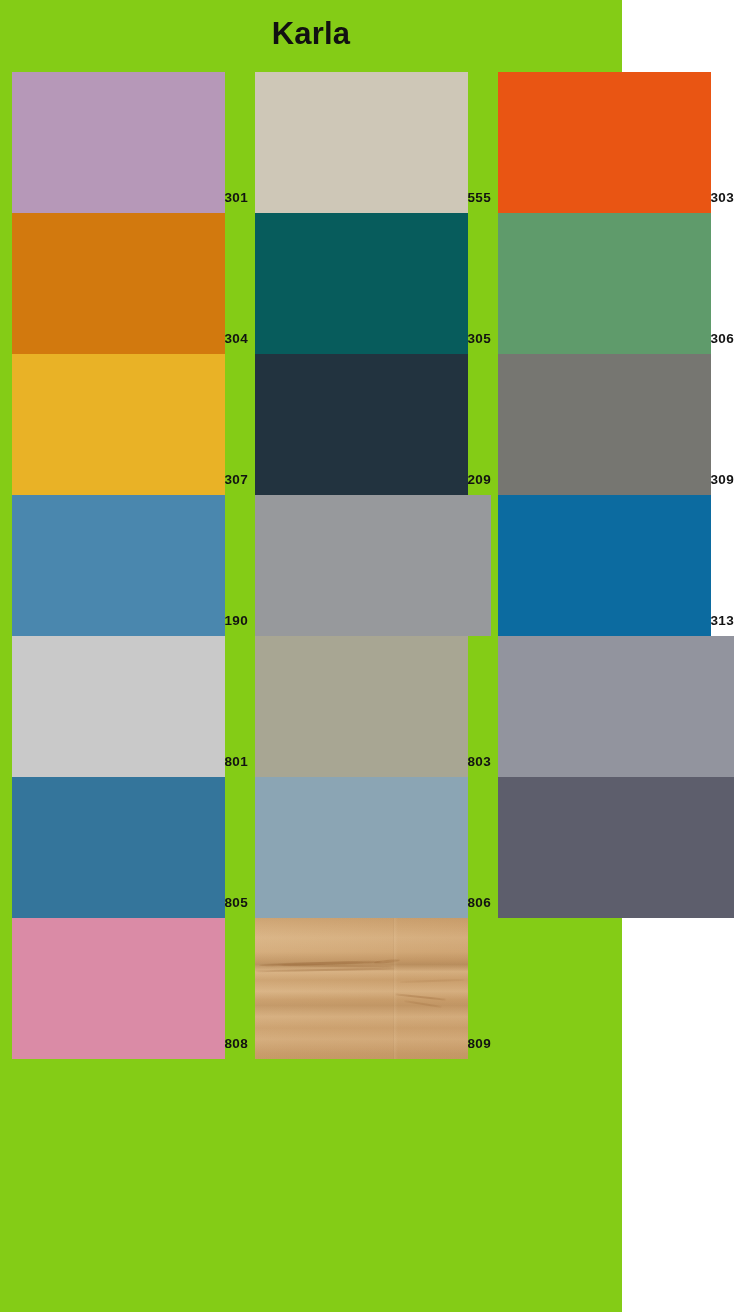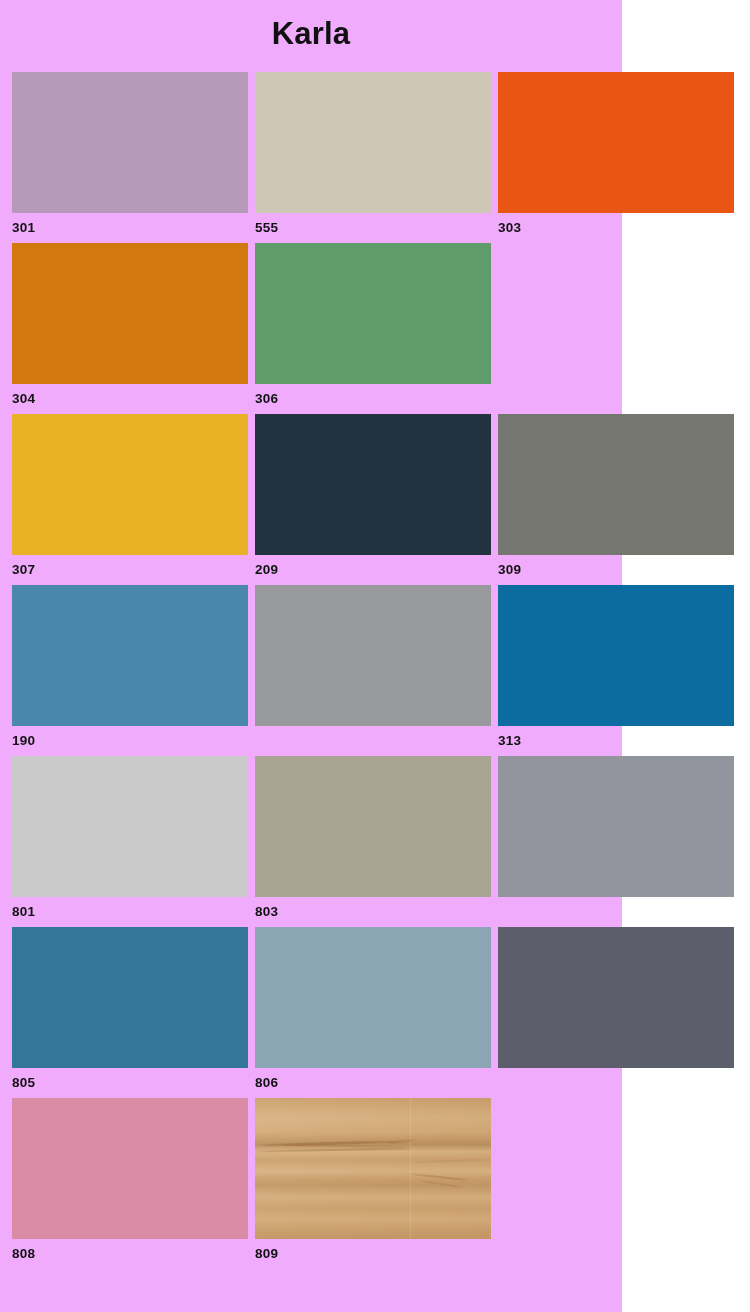--- a/index.html
+++ b/index.html
@@ -12,21 +12,21 @@
     width: 750px;
     height: 1312px;
     font-family: "Liberation Sans", sans-serif;
     color: #1a1a1a;
     overflow: hidden;
   }
   .page {
     position: relative;
     width: 622px;
     height: 1312px;
-    background: #f0abfc;
+    background: #84cc16;
     box-sizing: border-box;
   }
   .chart-title {
     text-align: center;
     font-size: 31px;
     font-weight: bold;
     letter-spacing: 0.2px;
     line-height: 1;
     color: #111111;
     padding-top: 18px;
@@ -43,22 +43,21 @@
   }
   .swatch-row {
     display: flex;
     flex-direction: row;
     column-gap: 7px;
     margin-bottom: 0;
   }
   .swatch-cell {
     width: 236px;
     display: flex;
-    flex-direction: column;
-    align-items: flex-start;
+    align-items: flex-end;
   }
   .swatch-cell.empty .swatch-chip,
   .swatch-cell.empty .swatch-label {
     visibility: hidden;
   }
   .swatch-chip {
     width: 236px;
     height: 141px;
     display: block;
     position: relative;
@@ -142,20 +141,24 @@
         <div class="swatch-label">303</div>
       </div>
     </div>
 
     <div class="swatch-row">
       <div class="swatch-cell">
         <div class="swatch-chip" style="background-color: rgb(210, 121, 14);"></div>
         <div class="swatch-label">304</div>
       </div>
       <div class="swatch-cell">
+        <div class="swatch-chip" style="background-color: rgb(7, 92, 92);"></div>
+        <div class="swatch-label">305</div>
+      </div>
+      <div class="swatch-cell">
         <div class="swatch-chip" style="background-color: rgb(95, 155, 107);"></div>
         <div class="swatch-label">306</div>
       </div>
     </div>
 
     <div class="swatch-row">
       <div class="swatch-cell">
         <div class="swatch-chip" style="background-color: rgb(233, 178, 38);"></div>
         <div class="swatch-label">307</div>
       </div>

